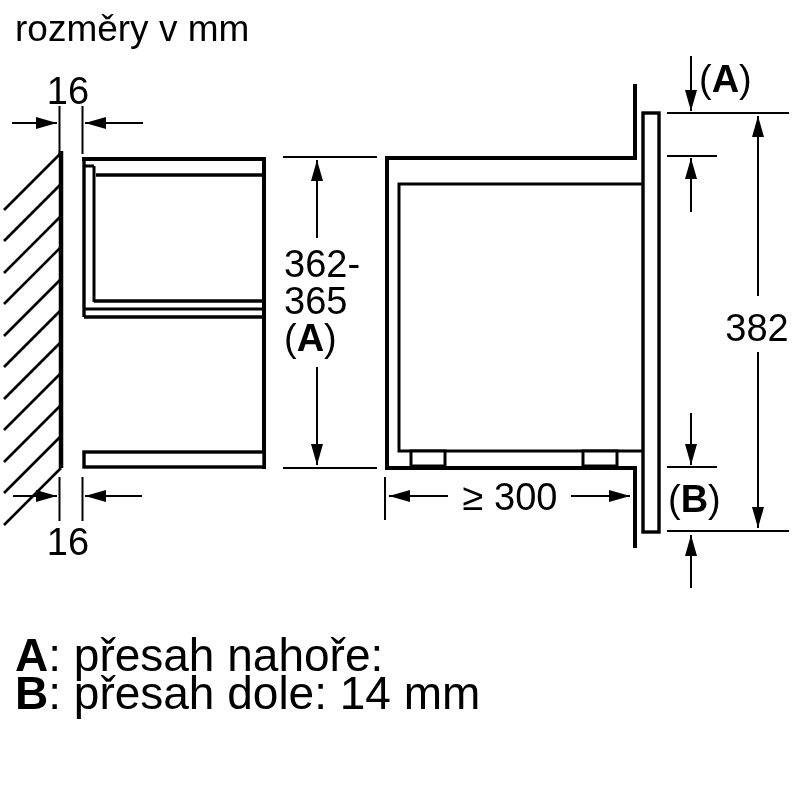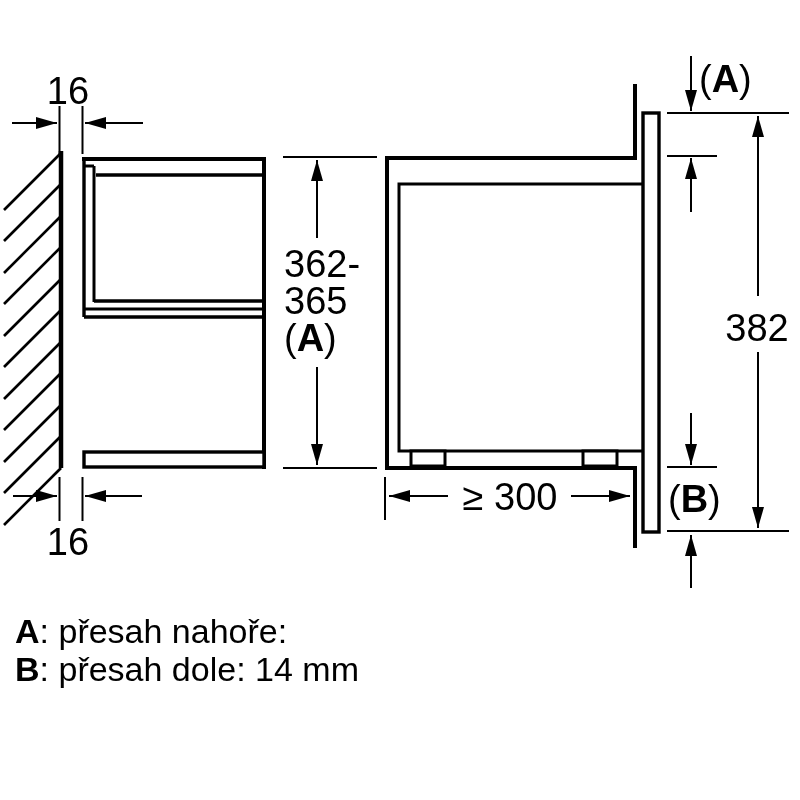--- a/index.html
+++ b/index.html
@@ -15,30 +15,31 @@
   .s4 {stroke:#000;stroke-width:4;fill:none;}
   .s45{stroke:#000;stroke-width:4.5;fill:none;}
   .wfill{fill:#ffffff;}
   
   text{fill:#000;stroke:none;font-family:"Liberation Sans","DejaVu Sans",sans-serif;
        font-size:38px;}
   .bold{font-weight:bold;}
   .mid{text-anchor:middle;}
   
   .title{position:absolute;left:15px;top:8px;font-size:37px;white-space:nowrap;}
-  .legend{position:absolute;left:15px;top:613px;font-size:34px;line-height:37.5px;
+  .legend{position:absolute;left:15px;top:637px;font-size:46px;line-height:37.5px;
           white-space:nowrap;}
   .lg-indent{padding-left:48px;}
   .b{font-weight:bold;}
 </style>
 </head>
 <body>
 
 <div class="stage">
 
+  <div class="title">rozměry v mm</div>
 
   <svg width="800" height="800" viewBox="0 0 800 800">
     <defs>
       <marker id="arr" viewBox="0 0 22 13" refX="21.5" refY="6.5" markerWidth="22" markerHeight="13" orient="auto" markerUnits="userSpaceOnUse">
         <path d="M0.5,0.5 L21.5,6.5 L0.5,12.5 Z" fill="#000"></path>
       </marker>
     </defs>
 
     <g>
       <line class="s26" x1="61" y1="153" x2="4" y2="210"></line>

